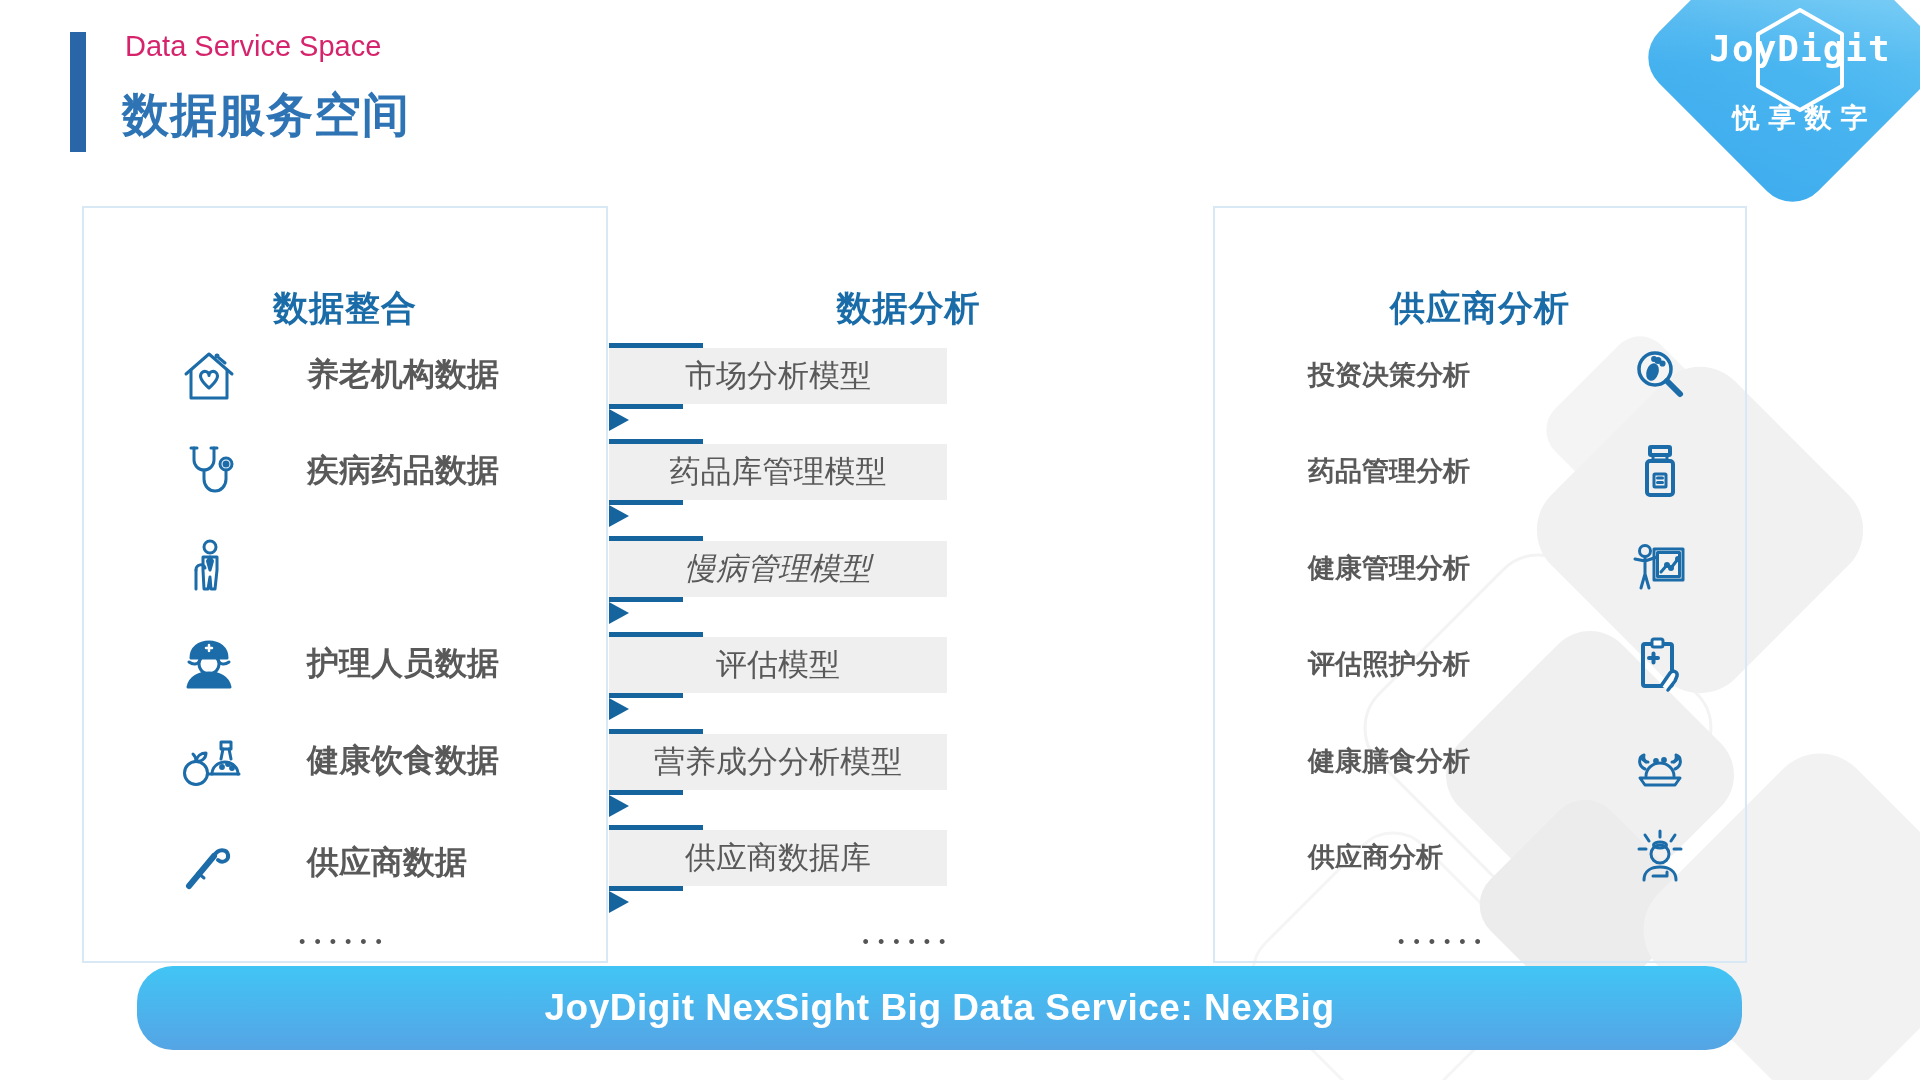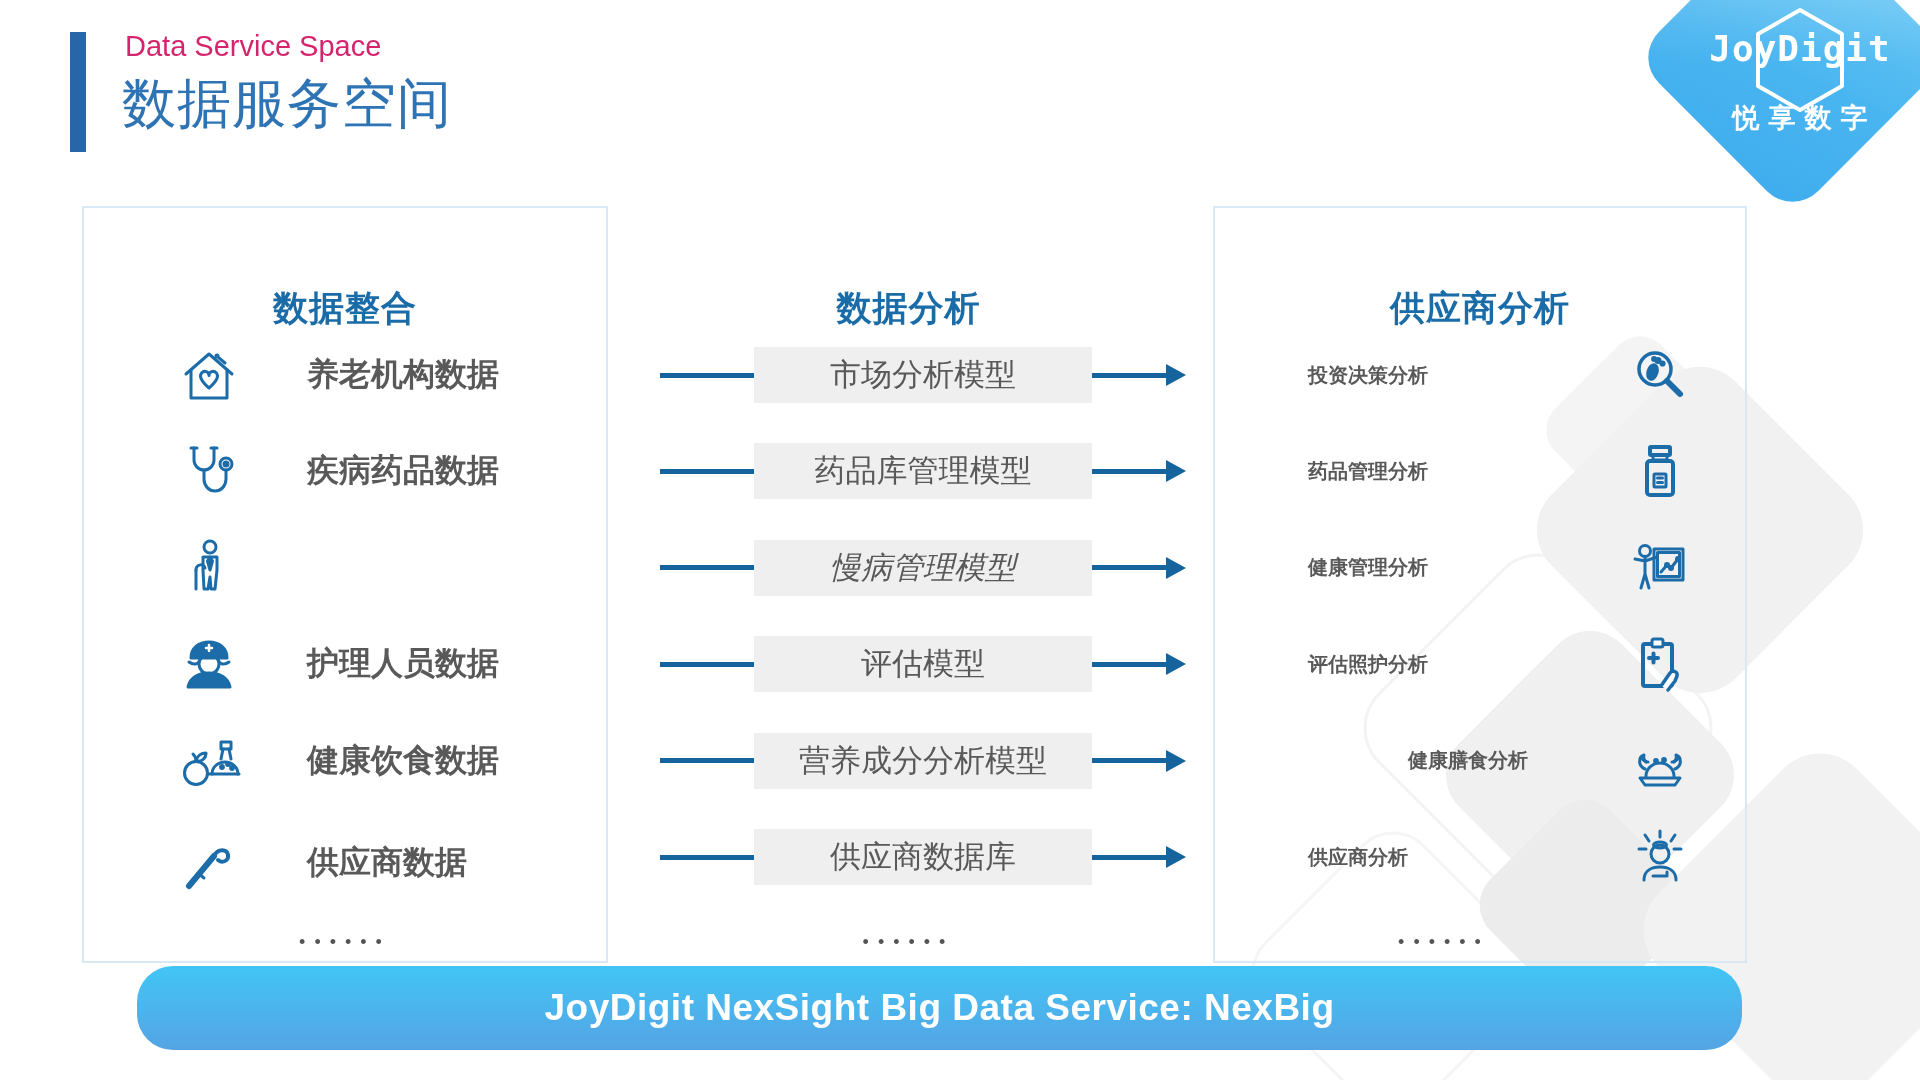--- a/index.html
+++ b/index.html
@@ -16,21 +16,21 @@
   .bg-d2{left:1570px;top:400px;width:260px;height:260px;border-radius:50px;background:#F1F1F1;}
   .bg-d3{left:1475px;top:660px;width:230px;height:230px;border-radius:45px;background:#F0F0F0;}
   .bg-d4{left:1680px;top:790px;width:280px;height:280px;border-radius:52px;background:#F2F2F2;}
   .bg-d5{left:1500px;top:820px;width:170px;height:170px;border-radius:36px;background:#ECECEC;}
   .bg-d6{left:1400px;top:590px;width:270px;height:270px;border-radius:50px;background:transparent;border:3px solid #F3F3F3;}
   .bg-d7{left:1280px;top:860px;width:220px;height:220px;border-radius:44px;background:transparent;border:3px solid #F5F5F5;}
 
   
   .accent-bar{position:absolute;left:70px;top:32px;width:16px;height:120px;background:#2866A8;z-index:2;}
   .subtitle-en{position:absolute;left:125px;top:30px;font-size:29px;color:var(--accent-pink);z-index:2;}
-  .page-title{position:absolute;left:122px;top:68px;font-size:54px;font-weight:normal;color:var(--title-blue);z-index:2;letter-spacing:1px;}
+  .page-title{position:absolute;left:122px;top:84px;font-size:47px;font-weight:bold;color:var(--title-blue);z-index:2;letter-spacing:1px;}
 
   
   .logo-diamond{position:absolute;left:1680px;top:-55px;width:225px;height:225px;border-radius:36px;
     transform:rotate(45deg);z-index:5;
     background:linear-gradient(160deg,#6FCBF5 0%,var(--logo-blue) 55%,#3FACEE 100%);}
   .logo-diamond::after{content:'';position:absolute;inset:0;border-radius:inherit;
     background:linear-gradient(to bottom right,rgba(255,255,255,.30),rgba(255,255,255,0) 52%);}
   .logo-content{position:absolute;left:1672px;top:4px;width:256px;z-index:6;text-align:center;color:#fff;}
   .logo-hex{display:block;margin:0 auto;}
   .logo-en{position:absolute;left:0;top:24px;width:100%;font-size:36px;font-weight:bold;letter-spacing:1px;
@@ -46,31 +46,31 @@
   .col-header.integration{left:82px;width:526px;}
   .col-header.model{left:643px;width:531px;}
   .col-header.analysis{left:1213px;width:534px;}
 
   
   .int-row{position:absolute;left:177px;width:420px;height:64px;display:flex;align-items:center;z-index:2;}
   .int-row .icon{width:64px;height:64px;flex:none;color:var(--icon-blue);}
   .int-row .label{margin-left:66px;font-size:32px;font-weight:bold;color:var(--label-gray);white-space:nowrap;}
 
   
-  .model-row{position:absolute;left:660px;width:531px;height:64px;display:flex;align-items:center;z-index:2;}
+  .model-row{position:absolute;left:609px;width:531px;height:64px;display:flex;align-items:flex-start;z-index:2;flex-direction:column;}
   .model-row .in-line{width:94px;height:5px;background:var(--arrow-blue);flex:none;}
   .model-row .model-box{width:338px;height:56px;background:var(--box-gray);flex:none;
     display:flex;align-items:center;justify-content:center;font-size:31px;color:var(--label-gray);white-space:nowrap;}
   .model-row .out-line{width:74px;height:5px;background:var(--arrow-blue);flex:none;}
   .model-row .arrow-head{width:0;height:0;border-left:20px solid var(--arrow-blue);
     border-top:11px solid transparent;border-bottom:11px solid transparent;flex:none;}
 
   
   .ana-row{position:absolute;left:1308px;width:384px;height:64px;display:flex;align-items:center;z-index:2;}
-  .ana-row .label{flex:1;font-size:20px;font-weight:bold;color:var(--label-gray);white-space:nowrap;}
+  .ana-row .label{flex:1;font-size:27px;font-weight:bold;color:var(--label-gray);white-space:nowrap;}
   .ana-row .icon{width:64px;height:64px;flex:none;color:var(--icon-blue);}
 
   .icon svg{width:100%;height:100%;display:block;}
 
   
   .dots{position:absolute;top:932px;font-size:18px;letter-spacing:9px;color:#555;text-align:center;z-index:2;}
   .dots.integration{left:82px;width:526px;}
   .dots.model{left:643px;width:531px;}
   .dots.analysis{left:1213px;width:462px;}
 
@@ -272,21 +272,21 @@
         <span class="label">评估照护分析</span>
         <span class="icon">
           <svg viewBox="0 0 64 64" fill="none" stroke="currentColor" stroke-width="3" stroke-linecap="round" stroke-linejoin="round">
             <rect x="15" y="12" width="29" height="42" rx="2" stroke-width="4"></rect>
             <rect x="24" y="7" width="11" height="8" rx="2" fill="#ffffff" stroke-width="3"></rect>
             <path d="M21 26 h9 M25.5 21.5 v9" stroke-width="4"></path>
             <path d="M33 54 l9-13 c2.5-3.5 8-1.5 7 3 l-2 5 -7 9" fill="#ffffff" stroke-width="3.5"></path>
           </svg>
         </span>
       </div>
-      <div class="ana-row" style="top: 728.6px; text-align: center;">
+      <div class="ana-row" style="top: 728.6px;">
         <span class="label">健康膳食分析</span>
         <span class="icon">
           <svg viewBox="0 0 64 64" fill="none" stroke="currentColor" stroke-width="3" stroke-linecap="round" stroke-linejoin="round">
             <path d="M12 49 h40 l-5 7 H17 z"></path>
             <path d="M18 47 a14 13 0 0 1 28 0"></path>
             <path d="M17 40 c-7-3-7-12-1-14 -1 4 1 7 4 7"></path>
             <path d="M13 29 l5 4"></path>
             <path d="M47 40 c7-3 7-12 1-14 1 4-1 7-4 7"></path>
             <path d="M51 29 l-5 4"></path>
             <circle cx="28" cy="32" r="1.4" fill="currentColor"></circle>

